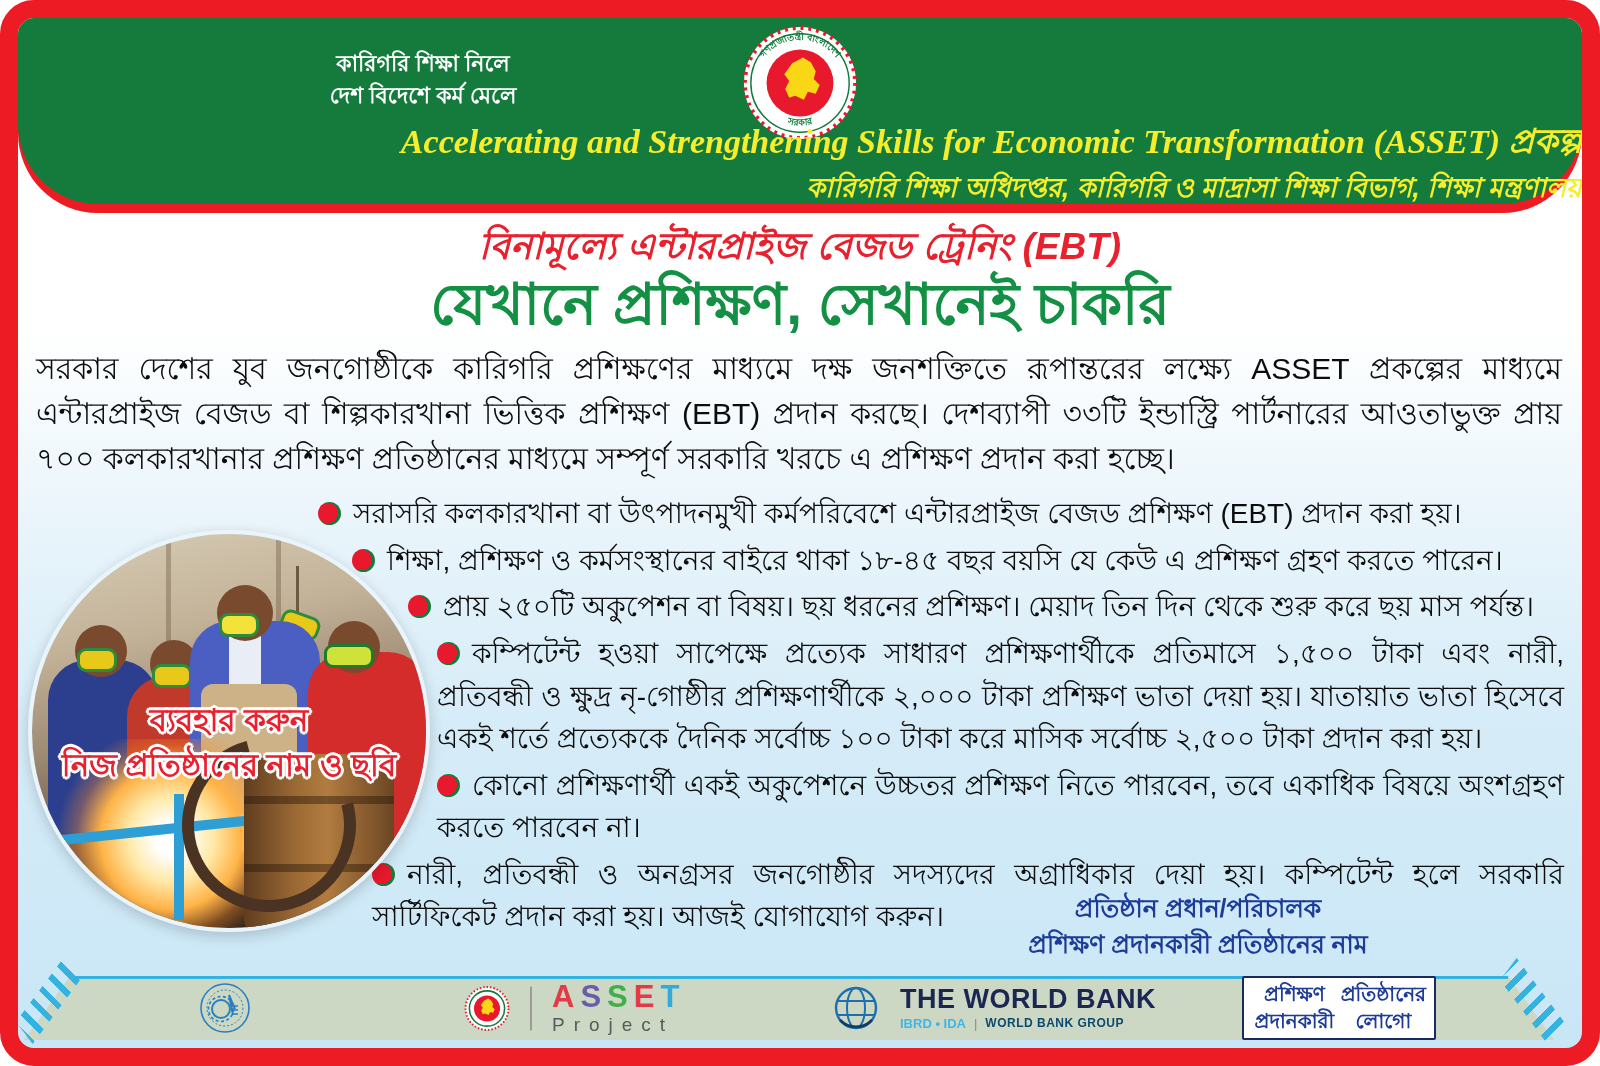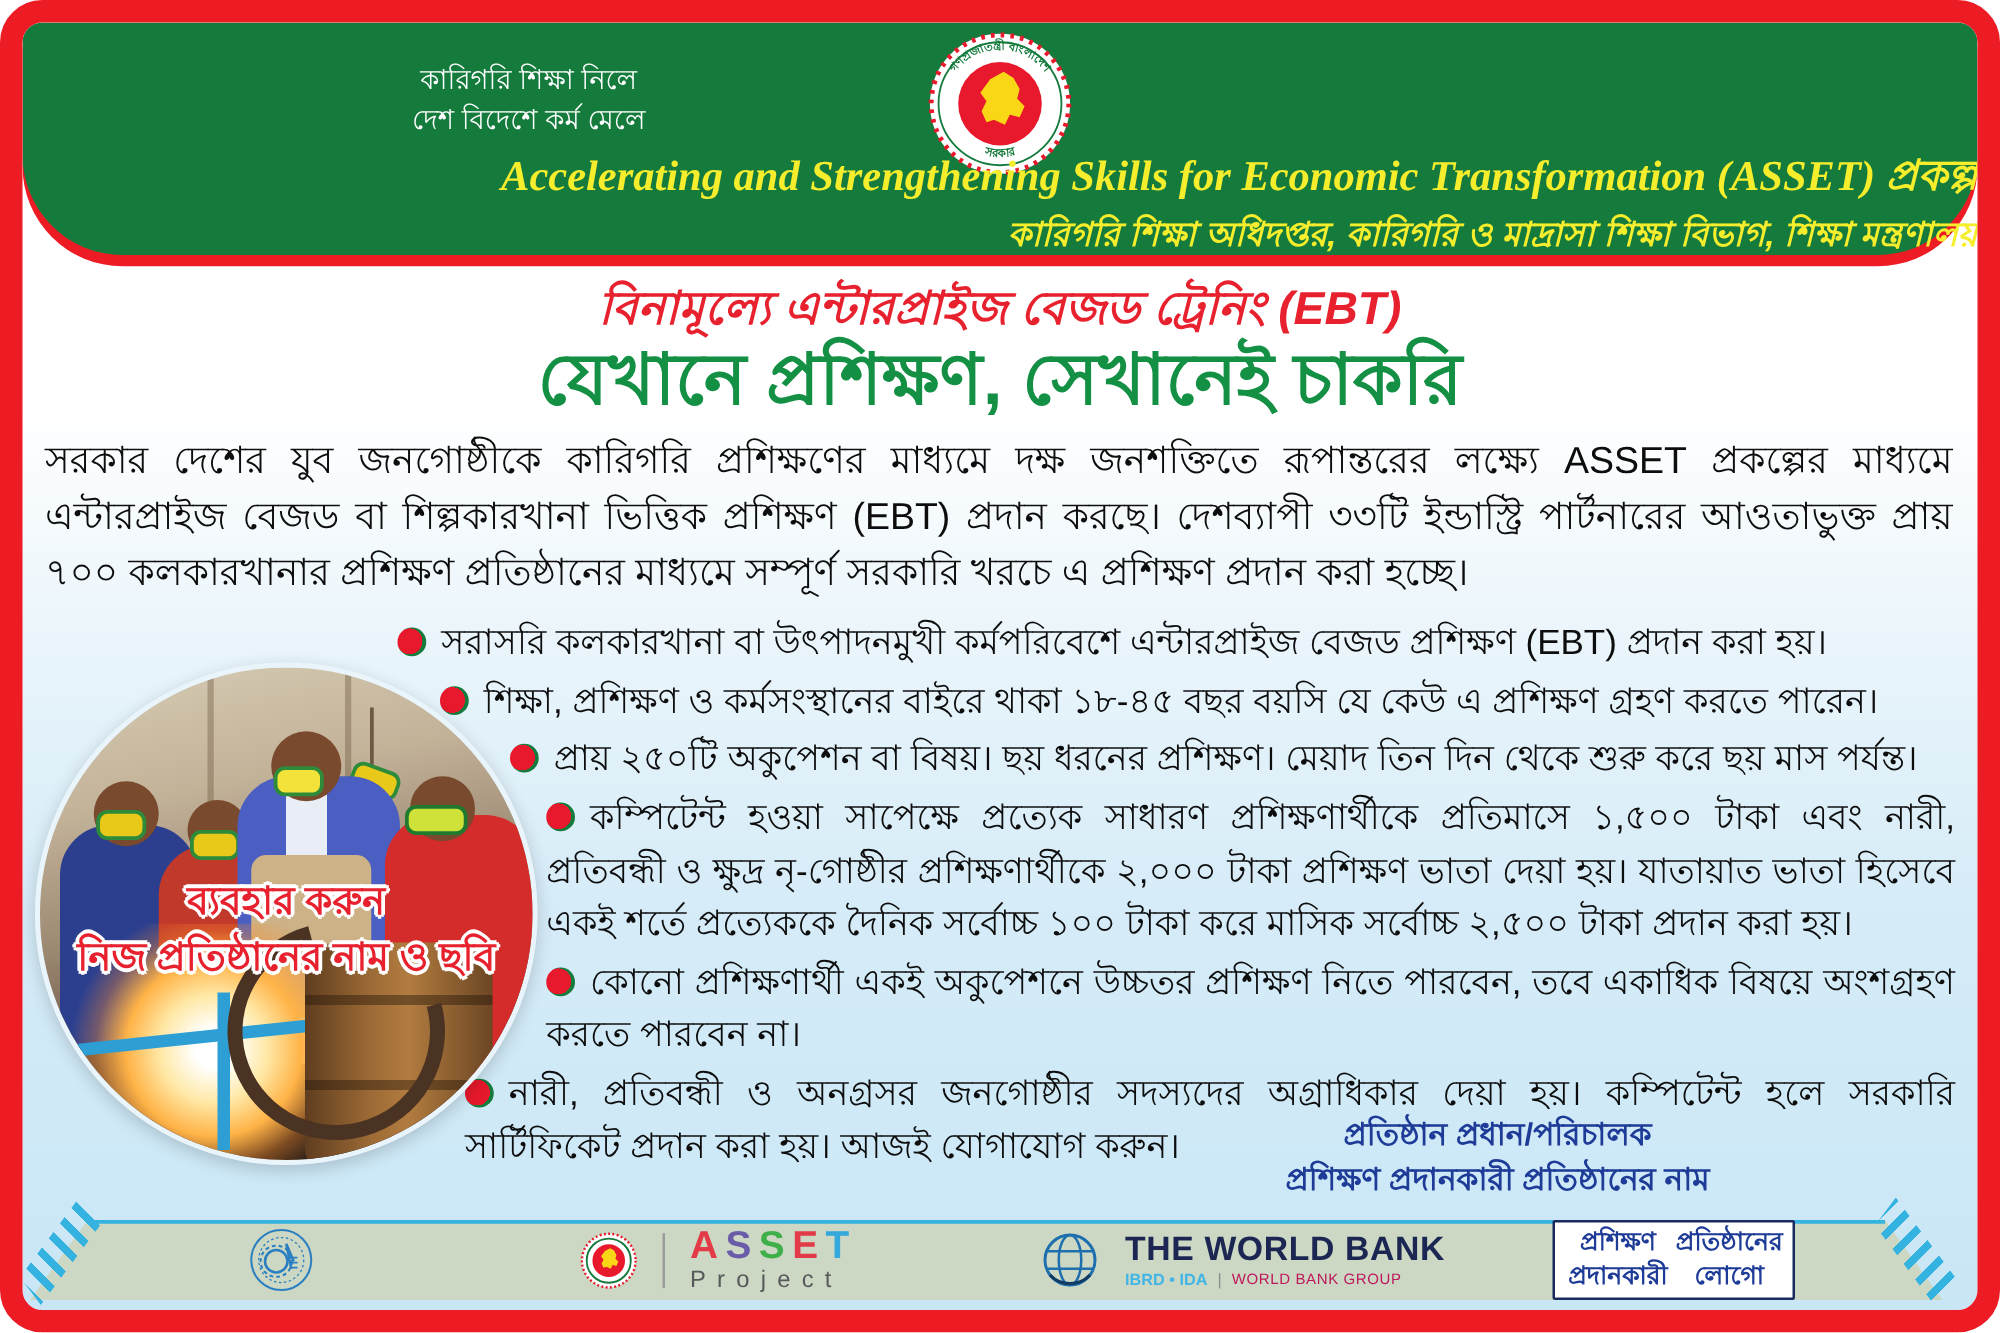--- a/index.html
+++ b/index.html
@@ -18,21 +18,21 @@
     background:linear-gradient(180deg,#ffffff 0%,#ffffff 30%,#eaf5fb 48%,#d6ecf8 68%,#cfe9f7 85%,#c9e6f6 100%);
   }
   
   .header{
     position:relative;height:186px;background:#157b3d;
     border-radius:14px 14px 80px 80px;
     box-shadow:0 9px 0 0 #ec1b24;
   }
   .slogan{
     position:absolute;top:30px;width:330px;text-align:center;color:#ffffff;
-    font-size:22px;line-height:1.45;font-weight:normal;
+    font-size:22px;line-height:1.45;font-weight:bold;
   }
   .slogan.left{left:240px;}
   .slogan.right{right:260px;}
   .seal-wrap{position:absolute;left:50%;top:6px;transform:translateX(-50%);}
   .titles{position:absolute;left:0;right:0;top:104px;text-align:right;font-style:italic;}
   .title-en{
     font-family:"Liberation Serif","DejaVu Serif",serif;
     color:#f6ee2c;font-size:34px;font-weight:bold;line-height:1.15;
   }
   .title-bn{color:#f6ee2c;font-size:27px;font-weight:bold;margin-top:6px;}
@@ -118,21 +118,21 @@
   .dte-logo{left:175px;}
   .asset-logo{left:440px;gap:10px;}
   .asset-divider{width:2px;height:44px;background:#9b9b9b;margin:0 10px;}
   .asset-word{font-size:31px;font-weight:bold;letter-spacing:6px;line-height:1;}
   .asset-project{font-size:19px;letter-spacing:9px;color:#58595b;margin-top:2px;}
   .wb-logo{left:808px;gap:20px;}
   .wb-text .wb-name{color:#1b2653;font-size:27px;font-weight:bold;letter-spacing:.5px;line-height:1;}
   .wb-sub{display:flex;align-items:center;gap:8px;margin-top:3px;}
   .wb-ibrd{color:#41b6e6;font-size:13px;font-weight:bold;}
   .wb-pipe{color:#8a8b8d;font-size:13px;}
-  .wb-group{color:#be185d;font-size:12px;font-weight:normal;letter-spacing:.5px;}
+  .wb-group{color:#0c4a6e;font-size:12px;font-weight:bold;letter-spacing:.5px;}
   .logo-box{
     left:1218px;width:178px;background:#ffffff;border:2px solid #1b2a5e;border-radius:2px;
     text-align:center;color:#1d3b97;font-weight:bold;font-size:20px;line-height:1.35;
     padding:3px 6px;display:block;
   }
 </style>
 </head>
 <body>
 
 <div class="inner">

